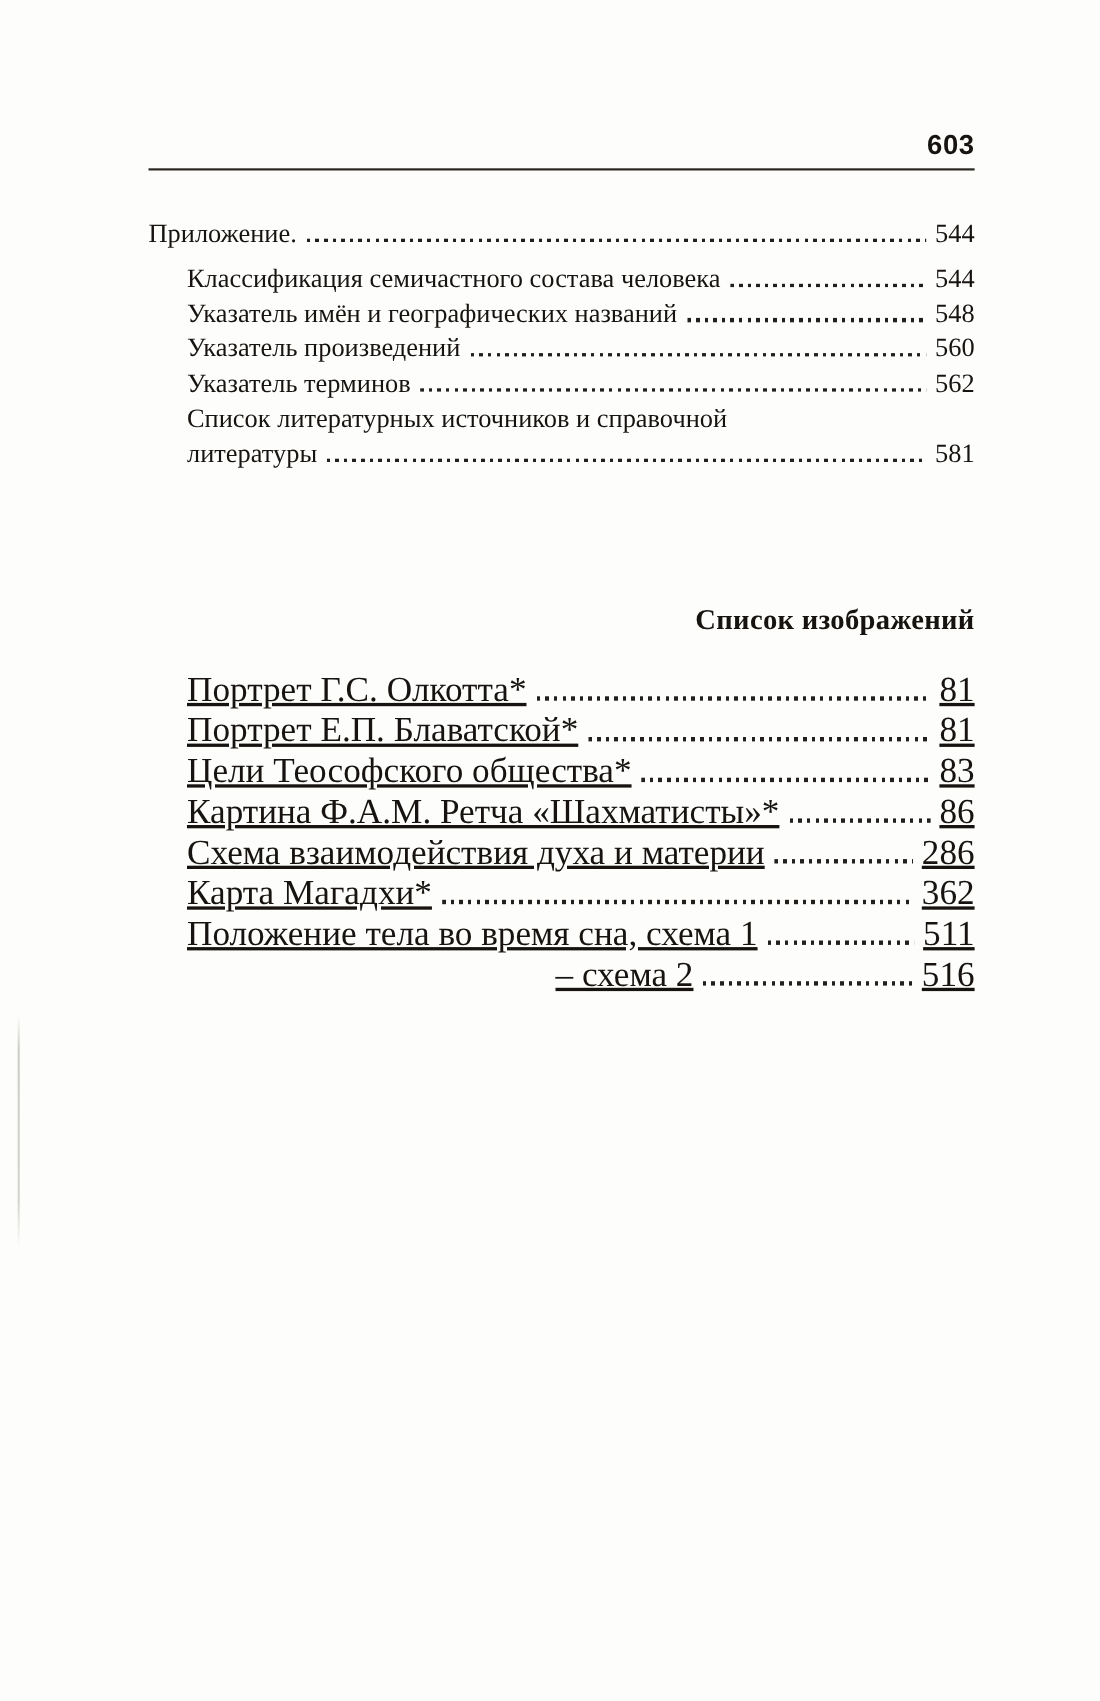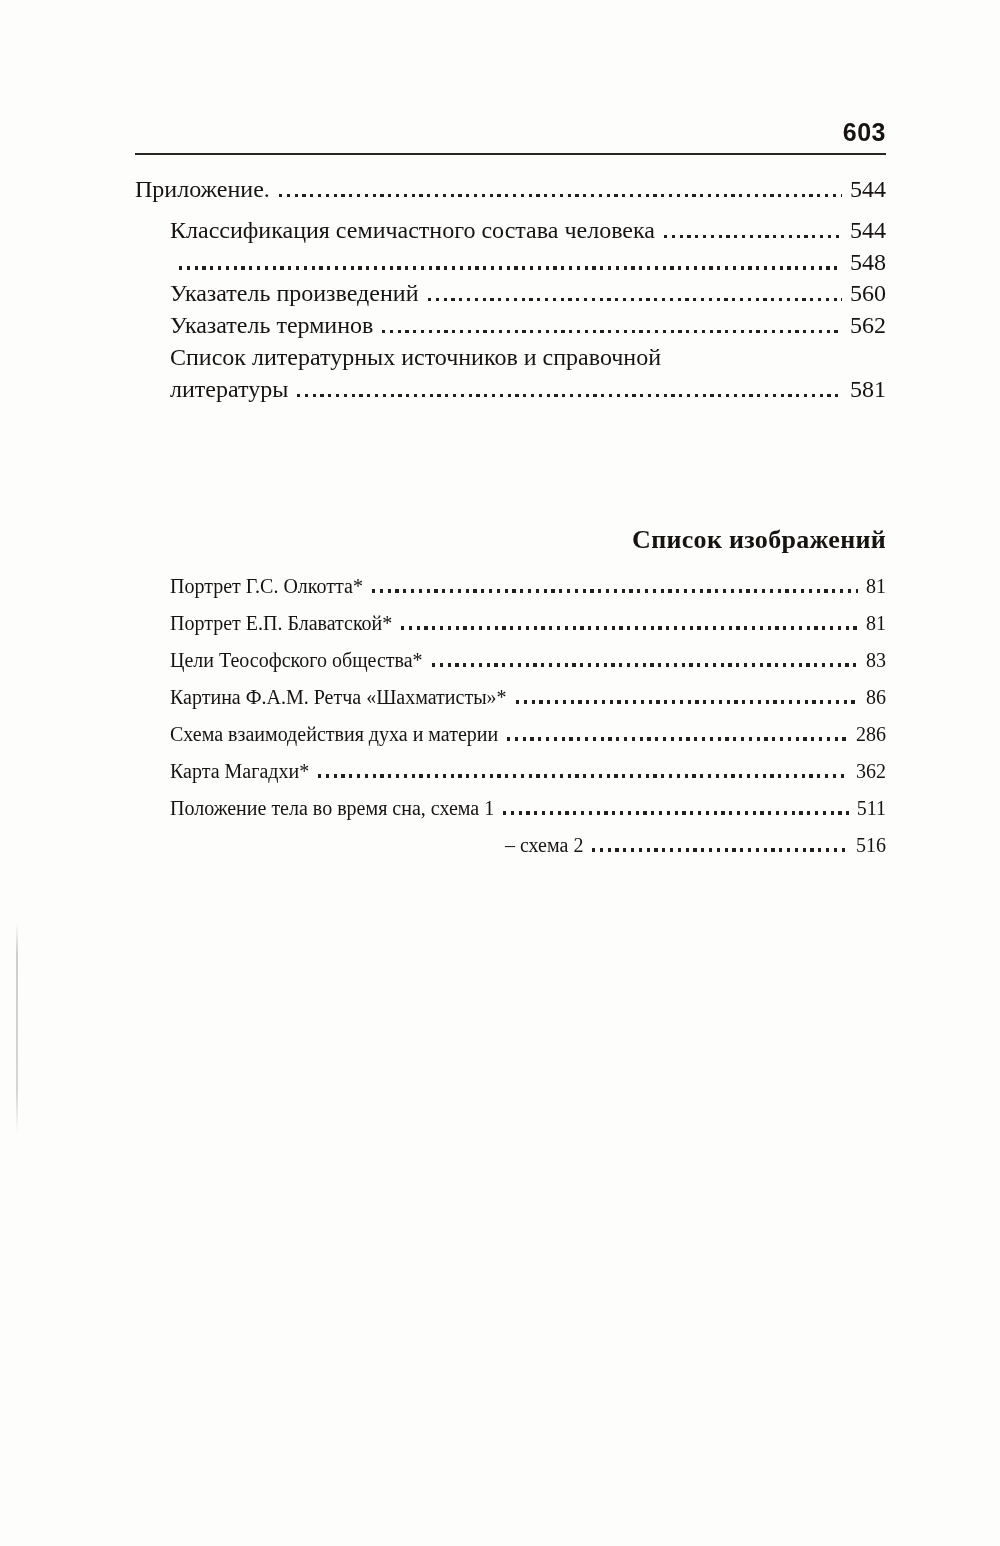--- a/index.html
+++ b/index.html
@@ -27,41 +27,41 @@
     font-weight: 600;
     line-height: 28px;
     letter-spacing: 0.5px;
   }
   .rule {
     margin-top: 7px;
     border: none;
     border-top: 2.5px solid #2a2723;
     height: 0;
   }
-  .toc { margin-top: 19px; font-size: 24px; }
+  .toc { margin-top: 43px; font-size: 24px; }
   .toc-row { display: flex; align-items: baseline; line-height: 31.8px; }
   .root-row { margin-bottom: 9px; }
   .indent { padding-left: 35px; justify-content: space-between; }
   .t { white-space: nowrap; flex: 0 0 auto; }
   .dots {
     flex: 1 1 auto;
     height: 3.2px;
     margin: 0 8px 0 9px;
     background-image: repeating-linear-gradient(to right, #221f1c 0 3.2px, transparent 3.2px 7.8px);
   }
   .pg { white-space: nowrap; flex: 0 0 auto; }
   .images-heading {
     margin-top: 118px;
     text-align: right;
     font-weight: bold;
     font-size: 26px;
     line-height: 32px;
     letter-spacing: 0.3px;
   }
-  .image-list { margin-top: 12px; font-size: 20px; }
+  .image-list { margin-top: 28px; font-size: 32px; text-decoration: underline; }
   .image-list .toc-row { line-height: 37px; }
   .cont { margin-left: 335px; }
   .footnote { margin-top: 60px; font-size: 24px; line-height: 32px; }
   .fn-line1 { text-align: justify; text-align-last: justify; }
   .fn-line2 { text-align: left; }
   .artifact {
     position: absolute;
     left: 16px;
     top: 923px;
     width: 2px;
@@ -92,20 +92,21 @@
         <span class="pg">544</span>
       </div>
 
       <div class="toc-row indent">
         <span class="t">Классификация семичастного состава человека</span>
         <span class="dots"></span>
         <span class="pg">544</span>
       </div>
 
       <div class="toc-row indent">
+        <span class="t">Указатель имён и географических названий</span>
         <span class="dots"></span>
         <span class="pg">548</span>
       </div>
 
       <div class="toc-row indent">
         <span class="t">Указатель произведений</span>
         <span class="dots"></span>
         <span class="pg">560</span>
       </div>
 

